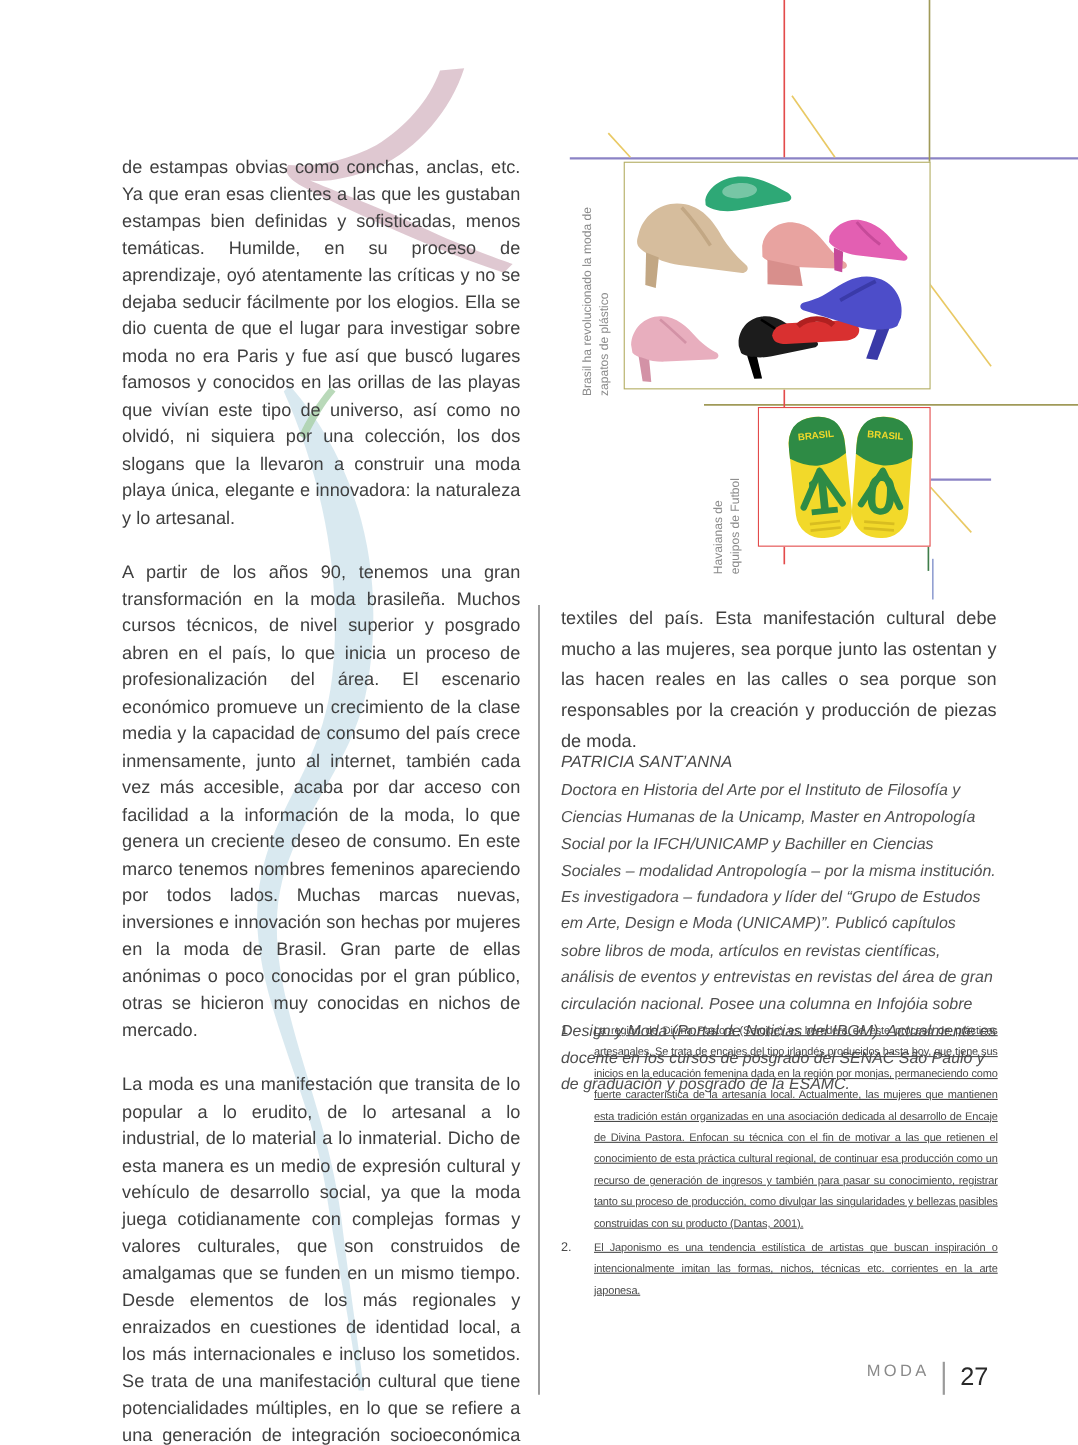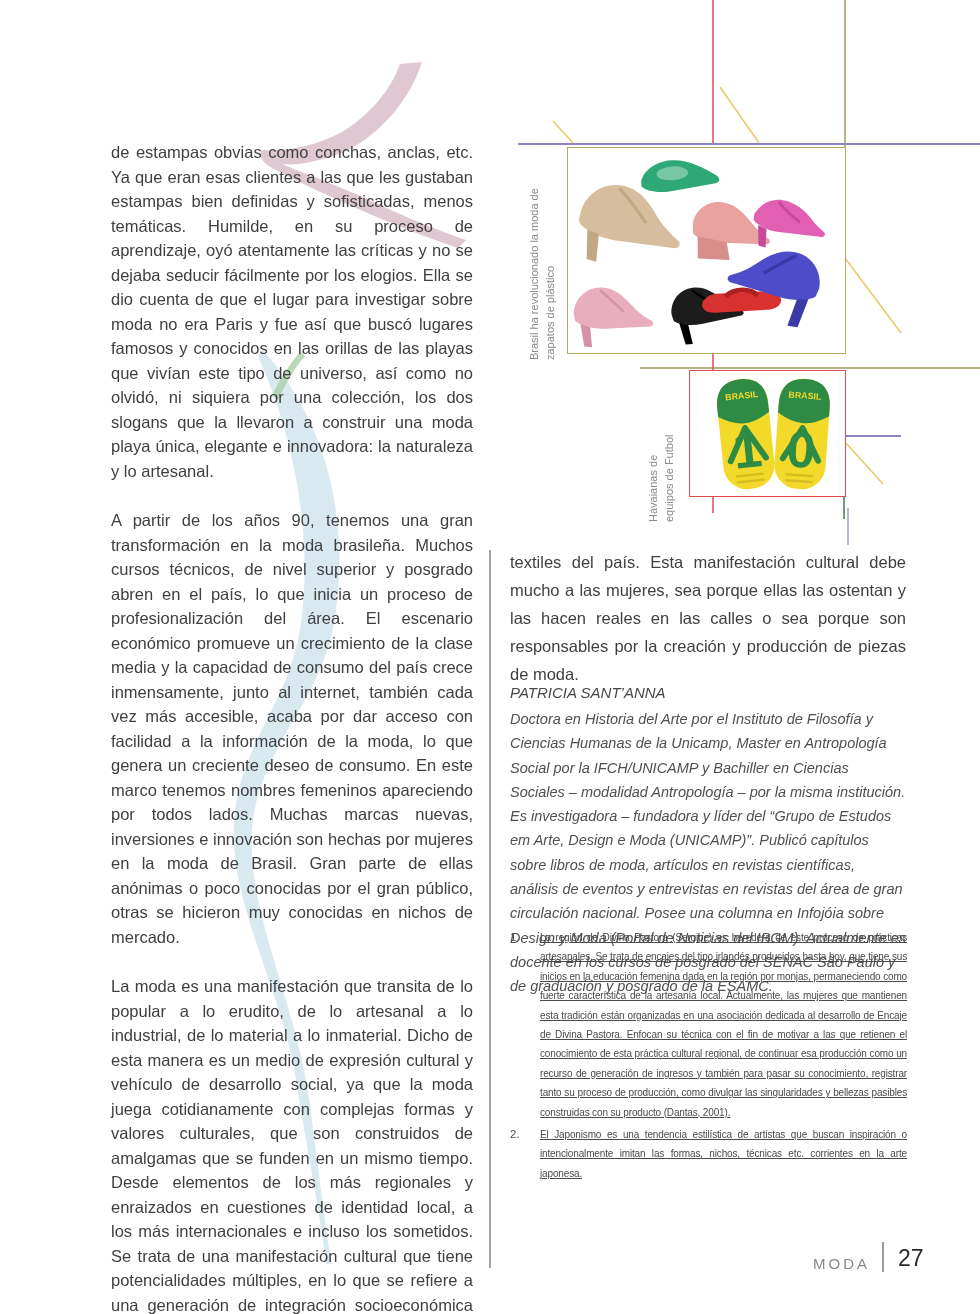--- a/index.html
+++ b/index.html
@@ -26,21 +26,21 @@
   #ref-heading{font-size:15px;font-weight:bold;color:#bf2060;letter-spacing:.4px;margin-bottom:11px;}
   .ref-item{display:flex;margin-bottom:3px;}
   .ref-num{width:30px;flex:0 0 30px;font-size:11.5px;line-height:19.4px;color:#4a4a4a;}
   .ref-text{flex:1;font-size:10px;line-height:19.4px;color:#4a4a4a;text-align:justify;letter-spacing:-0.15px;text-decoration:underline;}
   
   .vcap{position:absolute;z-index:2;transform:rotate(-90deg);transform-origin:top left;
         font-size:11px;line-height:15.5px;color:#8a8a8a;}
   #cap-shoes{left:527px;top:360px;width:178px;}
   #cap-havaianas{left:646px;top:522px;width:132px;}
   
-  #footer{position:absolute;left:788px;top:1238px;height:34px;display:flex;align-items:flex-end;z-index:2;margin-left:25px;}
+  #footer{position:absolute;left:788px;top:1238px;height:34px;display:flex;align-items:flex-start;z-index:2;}
   #footer-section{font-size:15px;letter-spacing:3px;color:#8a8a8a;}
   #footer-bar{width:2px;height:30px;background:#9a9a9a;margin:0 14px 0 12px;}
   #footer-page{font-size:23px;color:#2a2a2a;}
 </style>
 </head>
 <body>
 
 <svg id="deco" viewBox="0 0 980 1314" xmlns="http://www.w3.org/2000/svg">
 
   <path d="M422,62 C410,100 380,135 344,152 C318,162 296,166 282,164 C300,172 340,186 380,205 C414,221 446,233 466,240 L458,248 C428,238 392,224 356,208 C322,193 294,180 272,168 C262,162 258,156 262,150 C286,152 316,146 342,132 C368,116 390,92 400,64 Z" fill="#d9bec9" opacity="0.85"></path>
@@ -145,21 +145,21 @@
   <div>Havaianas de</div>
   <div>equipos de Futbol</div>
 </div>
 
 <div class="txt" id="left-col">
   <p>de estampas obvias como conchas, anclas, etc. Ya que eran esas clientes a las que les gustaban estampas bien definidas y sofisticadas, menos temáticas. Humilde, en su proceso de aprendizaje, oyó atentamente las críticas y no se dejaba seducir fácilmente por los elogios. Ella se dio cuenta de que el lugar para investigar sobre moda no era Paris y fue así que buscó lugares famosos y conocidos en las orillas de las playas que vivían este tipo de universo, así como no olvidó, ni siquiera por una colección, los dos slogans que la llevaron a construir una moda playa única, elegante e innovadora: la naturaleza y lo artesanal.</p>
   <p>A partir de los años 90, tenemos una gran transformación en la moda brasileña. Muchos cursos técnicos, de nivel superior y posgrado abren en el país, lo que inicia un proceso de profesionalización del área. El escenario económico promueve un crecimiento de la clase media y la capacidad de consumo del país crece inmensamente, junto al internet, también cada vez más accesible, acaba por dar acceso con facilidad a la información de la moda, lo que genera un creciente deseo de consumo. En este marco tenemos nombres femeninos apareciendo por todos lados. Muchas marcas nuevas, inversiones e innovación son hechas por mujeres en la moda de Brasil. Gran parte de ellas anónimas o poco conocidas por el gran público, otras se hicieron muy conocidas en nichos de mercado.</p>
   <p>La moda es una manifestación que transita de lo popular a lo erudito, de lo artesanal a lo industrial, de lo material a lo inmaterial. Dicho de esta manera es un medio de expresión cultural y vehículo de desarrollo social, ya que la moda juega cotidianamente con complejas formas y valores culturales, que son construidos de amalgamas que se funden en un mismo tiempo. Desde elementos de los más regionales y enraizados en cuestiones de identidad local, a los más internacionales e incluso los sometidos. Se trata de una manifestación cultural que tiene potencialidades múltiples, en lo que se refiere a una generación de integración socioeconómica de todo el país, teniendo en consideración la dialéctica de la diversidad/identidad como motor de las síntesis simbólicas y estéticas que orientan, fomentan y crean las sensibilidades culturales brasileñas. No importa si las mujeres entran por la puerta principal de un gran taller de Alta Costura, o a través de las puertas de servicio de las industrias de confección y</p>
 </div>
 
-<div class="txt" id="right-cont">textiles del país. Esta manifestación cultural debe mucho a las mujeres, sea porque ellas las ostentan y las hacen reales en las calles o sea porque son responsables por la creación y producción de piezas de moda.</div>
+<div class="txt" id="right-cont">textiles del país. Esta manifestación cultural debe mucho a las mujeres, sea porque junto las ostentan y las hacen reales en las calles o sea porque son responsables por la creación y producción de piezas de moda.</div>
 
 <div class="txt" id="author-block">
   <div id="author-name">PATRICIA SANT’ANNA</div>
   <div id="author-bio">Doctora en Historia del Arte por el Instituto de Filosofía y Ciencias Humanas de la Unicamp, Master en Antropología Social por la IFCH/UNICAMP y Bachiller en Ciencias Sociales – modalidad Antropología – por la misma institución. Es investigadora – fundadora y líder del “Grupo de Estudos em Arte, Design e Moda (UNICAMP)”. Publicó capítulos sobre libros de moda, artículos en revistas científicas, análisis de eventos y entrevistas en revistas del área de gran circulación nacional. Posee una columna en Infojóia sobre Design y Moda (Portal de Noticias del IBGM). Actualmente es docente en los cursos de posgrado del SENAC São Paulo y de graduación y posgrado de la ESAMC.</div>
 </div>
 
 <div class="txt" id="references">
   <div class="ref-item">
     <div class="ref-num">1.</div>
     <div class="ref-text">La región de Divina Pastora (Sergipe) es heredera de este proceso de prácticas artesanales. Se trata de encajes del tipo irlandés producidos hasta hoy, que tiene sus inicios en la educación femenina dada en la región por monjas, permaneciendo como fuerte característica de la artesanía local. Actualmente, las mujeres que mantienen esta tradición están organizadas en una asociación dedicada al desarrollo de Encaje de Divina Pastora. Enfocan su técnica con el fin de motivar a las que retienen el conocimiento de esta práctica cultural regional, de continuar esa producción como un recurso de generación de ingresos y también para pasar su conocimiento, registrar tanto su proceso de producción, como divulgar las singularidades y bellezas pasibles construidas con su producto (Dantas, 2001).</div>

